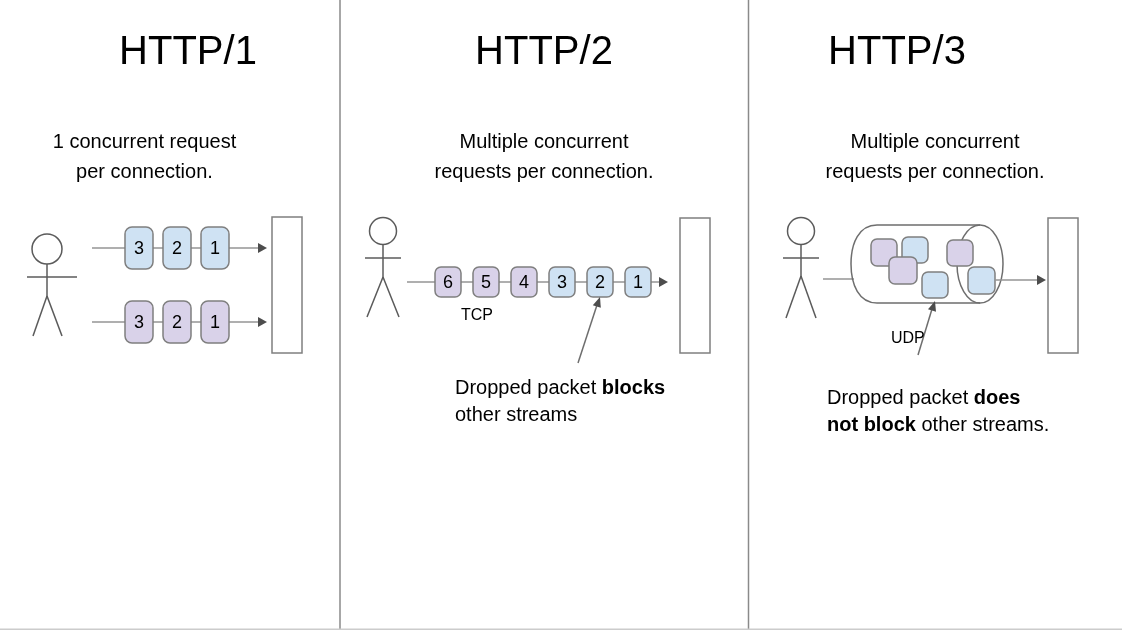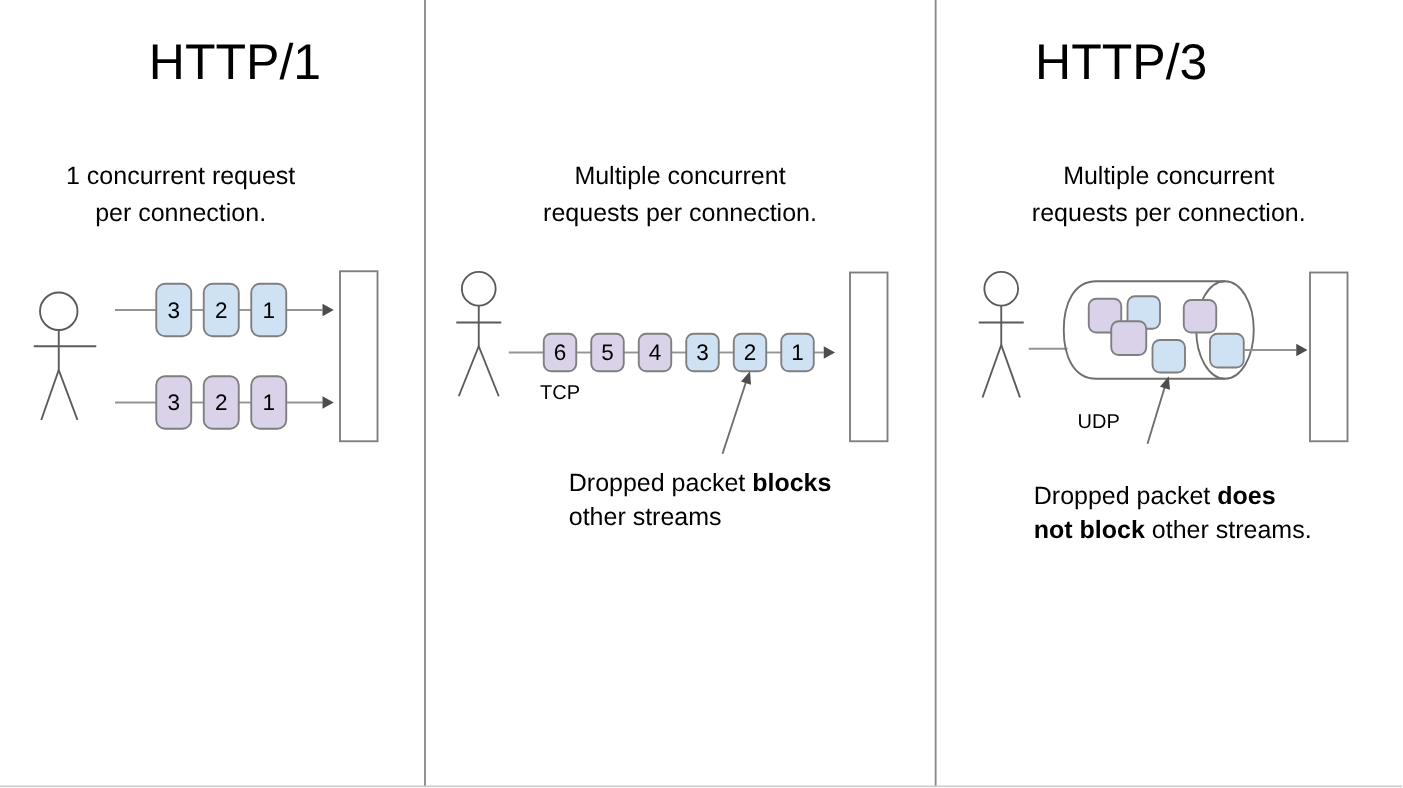--- a/index.html
+++ b/index.html
@@ -4,21 +4,21 @@
 <style>
   html,body { margin:0; padding:0; background:#fff; }
   .canvas {
     position:relative; width:1122px; height:630px; overflow:hidden;
     background:#ffffff; font-family:"Liberation Sans", sans-serif; color:#000;
   }
   .canvas svg { position:absolute; left:0; top:0; }
   .col-title { position:absolute; text-align:center; font-size:40px; line-height:48px; color:#000; }
   .subtitle  { position:absolute; text-align:center; font-size:20px; line-height:30px; white-space:pre-line; color:#000; }
   .annotation{ position:absolute; font-size:20px; line-height:27px; color:#000; }
-  .proto-label{ position:absolute; font-size:16px; color:#000; }
+  .proto-label{ position:absolute; font-size:16px; color:#000;margin-left:29px; }
 
   .divider   { stroke:#8a8a8a; stroke-width:1.5; }
   .edge-line { stroke:#cccccc; stroke-width:1.5; }
   .figure line, .figure circle { stroke:#5b5b5b; stroke-width:1.5; fill:none; }
   .wire line { stroke:#949494; stroke-width:1.5; }
   .ah        { fill:#4d4d4d; stroke:none; }
   .pkt       { stroke:#7f7f7f; stroke-width:1.5; }
   .pkt-num   { font-family:"Liberation Sans", sans-serif; font-size:18px; fill:#000; text-anchor:middle; }
   .server    { fill:#ffffff; stroke:#7f7f7f; stroke-width:1.5; }
   .tube      { fill:none; stroke:#6e6e6e; stroke-width:1.5; }
@@ -151,20 +151,21 @@
 
     <rect class="server" x="1048" y="218" width="30" height="135"></rect>
 
     <g>
       <line x1="918" y1="355" x2="932" y2="309" stroke="#6e6e6e" stroke-width="1.5"></line>
       <polygon class="ah" points="935,301 936,311.8 928,309.3"></polygon>
     </g>
   </svg>
 
   <div class="col-title" style="left:0; width:376px; top:26px">HTTP/1</div>
+  <div class="col-title" style="left:340px; width:408px; top:26px">HTTP/2</div>
   <div class="col-title" style="left:748px; width:298px; top:26px">HTTP/3</div>
 
   <div class="subtitle" style="left:0; width:289px; top:126px">1 concurrent request
 per connection.</div>
   <div class="subtitle" style="left:340px; width:408px; top:126px">Multiple concurrent
 requests per connection.</div>
   <div class="subtitle" style="left:748px; width:374px; top:126px">Multiple concurrent
 requests per connection.</div>
 
   <div class="proto-label" style="left:432px; top:306px">TCP</div>

